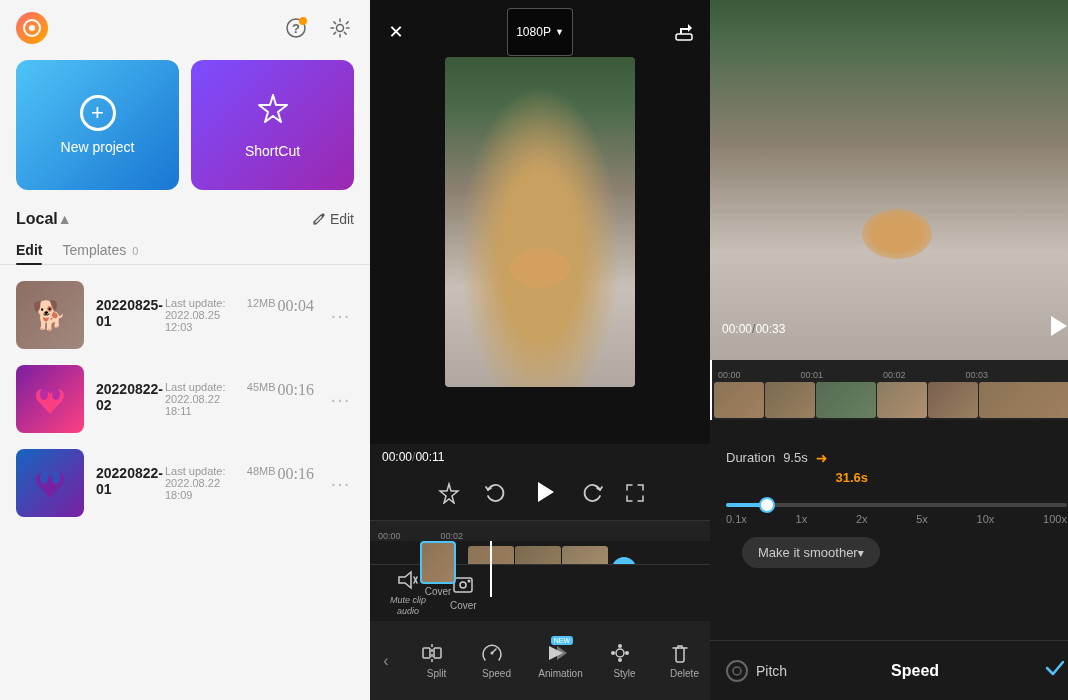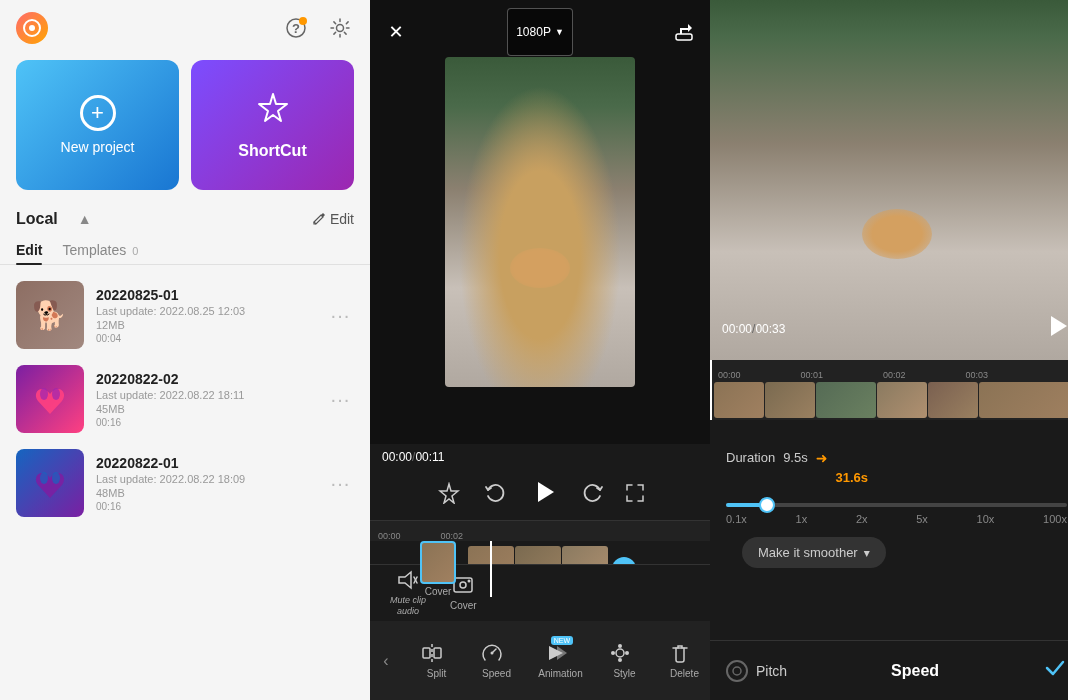--- a/index.html
+++ b/index.html
@@ -98,35 +98,35 @@
       gap: 8px;
     }
 
     .shortcut-btn .star-icon {
       font-size: 32px;
       color: white;
     }
 
     .shortcut-btn span {
       color: white;
-      font-size: 16px;
-      font-weight: 700;
+      font-size: 14px;
+      font-weight: 400;
     }
 
     .local-header {
       display: flex;
       justify-content: space-between;
       align-items: center;
       padding: 4px 16px 8px;
     }
 
     .local-title-group {
       display: flex;
       align-items: center;
-      gap: 20px;
+      gap: 0;
     }
 
     .local-title {
       font-size: 16px;
       font-weight: 600;
       color: #222;
     }
 
     .local-arrow {
       font-size: 14px;
@@ -210,43 +210,44 @@
 
     .project-thumb-3 {
       background: linear-gradient(135deg, #1565c0, #7b1fa2);
       display: flex; align-items: center; justify-content: center;
       font-size: 10px;
     }
 
     .project-info {
       flex: 1;
       display: flex;
-      flex-direction: column;
+      flex-direction: row;
       gap: 2px;
     }
 
     .project-name {
       font-size: 14px;
       font-weight: 600;
       color: #222;
     }
 
     .project-date {
       font-size: 11px;
       color: #999;
     }
 
     .project-size {
       font-size: 11px;
       color: #999;
     }
 
     .project-duration {
-      font-size: 10px;
+      font-size: 16px;
       color: #999;
+      font-family: Liberation Serif, serif;
     }
 
     .project-more {
       font-size: 20px;
       color: #bbb;
       cursor: pointer;
       padding: 4px;
     }
 
     
@@ -624,21 +625,20 @@
       color: #888;
     }
 
     .make-smoother-btn {
       margin: 12px 16px;
       background: #333;
       border-radius: 20px;
       padding: 8px 16px;
       display: flex;
       align-items: center;
-      gap: 6px;
       cursor: pointer;
       align-self: flex-start;
     }
 
     .make-smoother-label {
       color: #ccc;
       font-size: 13px;
     }
 
     .make-smoother-arrow {

